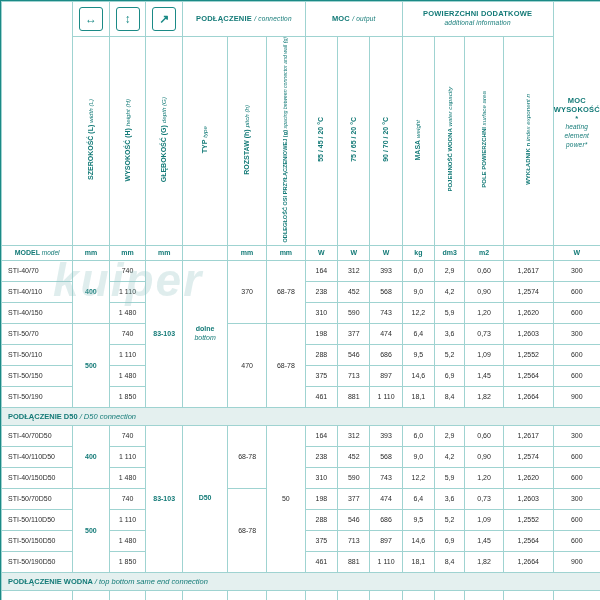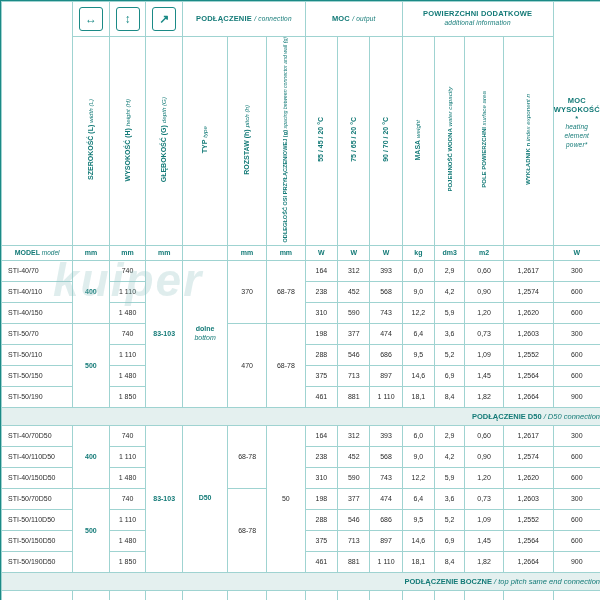--- a/index.html
+++ b/index.html
@@ -86,21 +86,21 @@
   .model-cell{
     text-align:left;
     padding-left:6px;
     font-size:7px;
     color:#2b2b2b;
   }
   .tealtext{color:#137a77;font-weight:bold;}
   .shade{background:#eef6f6;}
   .section td{
     background:#e4f0ef;
-    text-align:right;
+    text-align:left;
     padding-left:6px;
     color:#137a77;
     font-weight:bold;
     font-size:7.5px;
     height:17px;
   }
   .section .ital{font-weight:normal;font-style:italic;}
   .merged{
     font-size:7px;
     color:#2b2b2b;
@@ -470,22 +470,22 @@
         <td>1 110</td>
         <td>18,1</td>
         <td>8,4</td>
         <td>1,82</td>
         <td>1,2664</td>
         <td>900</td>
       </tr>
 
       <tr class="section">
         <td colspan="15">
-          <span>PODŁĄCZENIE BOCZNE</span>
-          <span class="ital">/ top pitch same end connection</span>
+          <span>PODŁĄCZENIE WODNA</span>
+          <span class="ital">/ top bottom same end connection</span>
         </td>
       </tr>
 
       <tr style="height:26px">
         <td class="model-cell">STI-40/70B</td>
         <td class="tealtext">400</td>
         <td>740</td>
         <td class="tealtext">83-103</td>
         <td rowspan="2" class="bottomlbl">
           <br>

